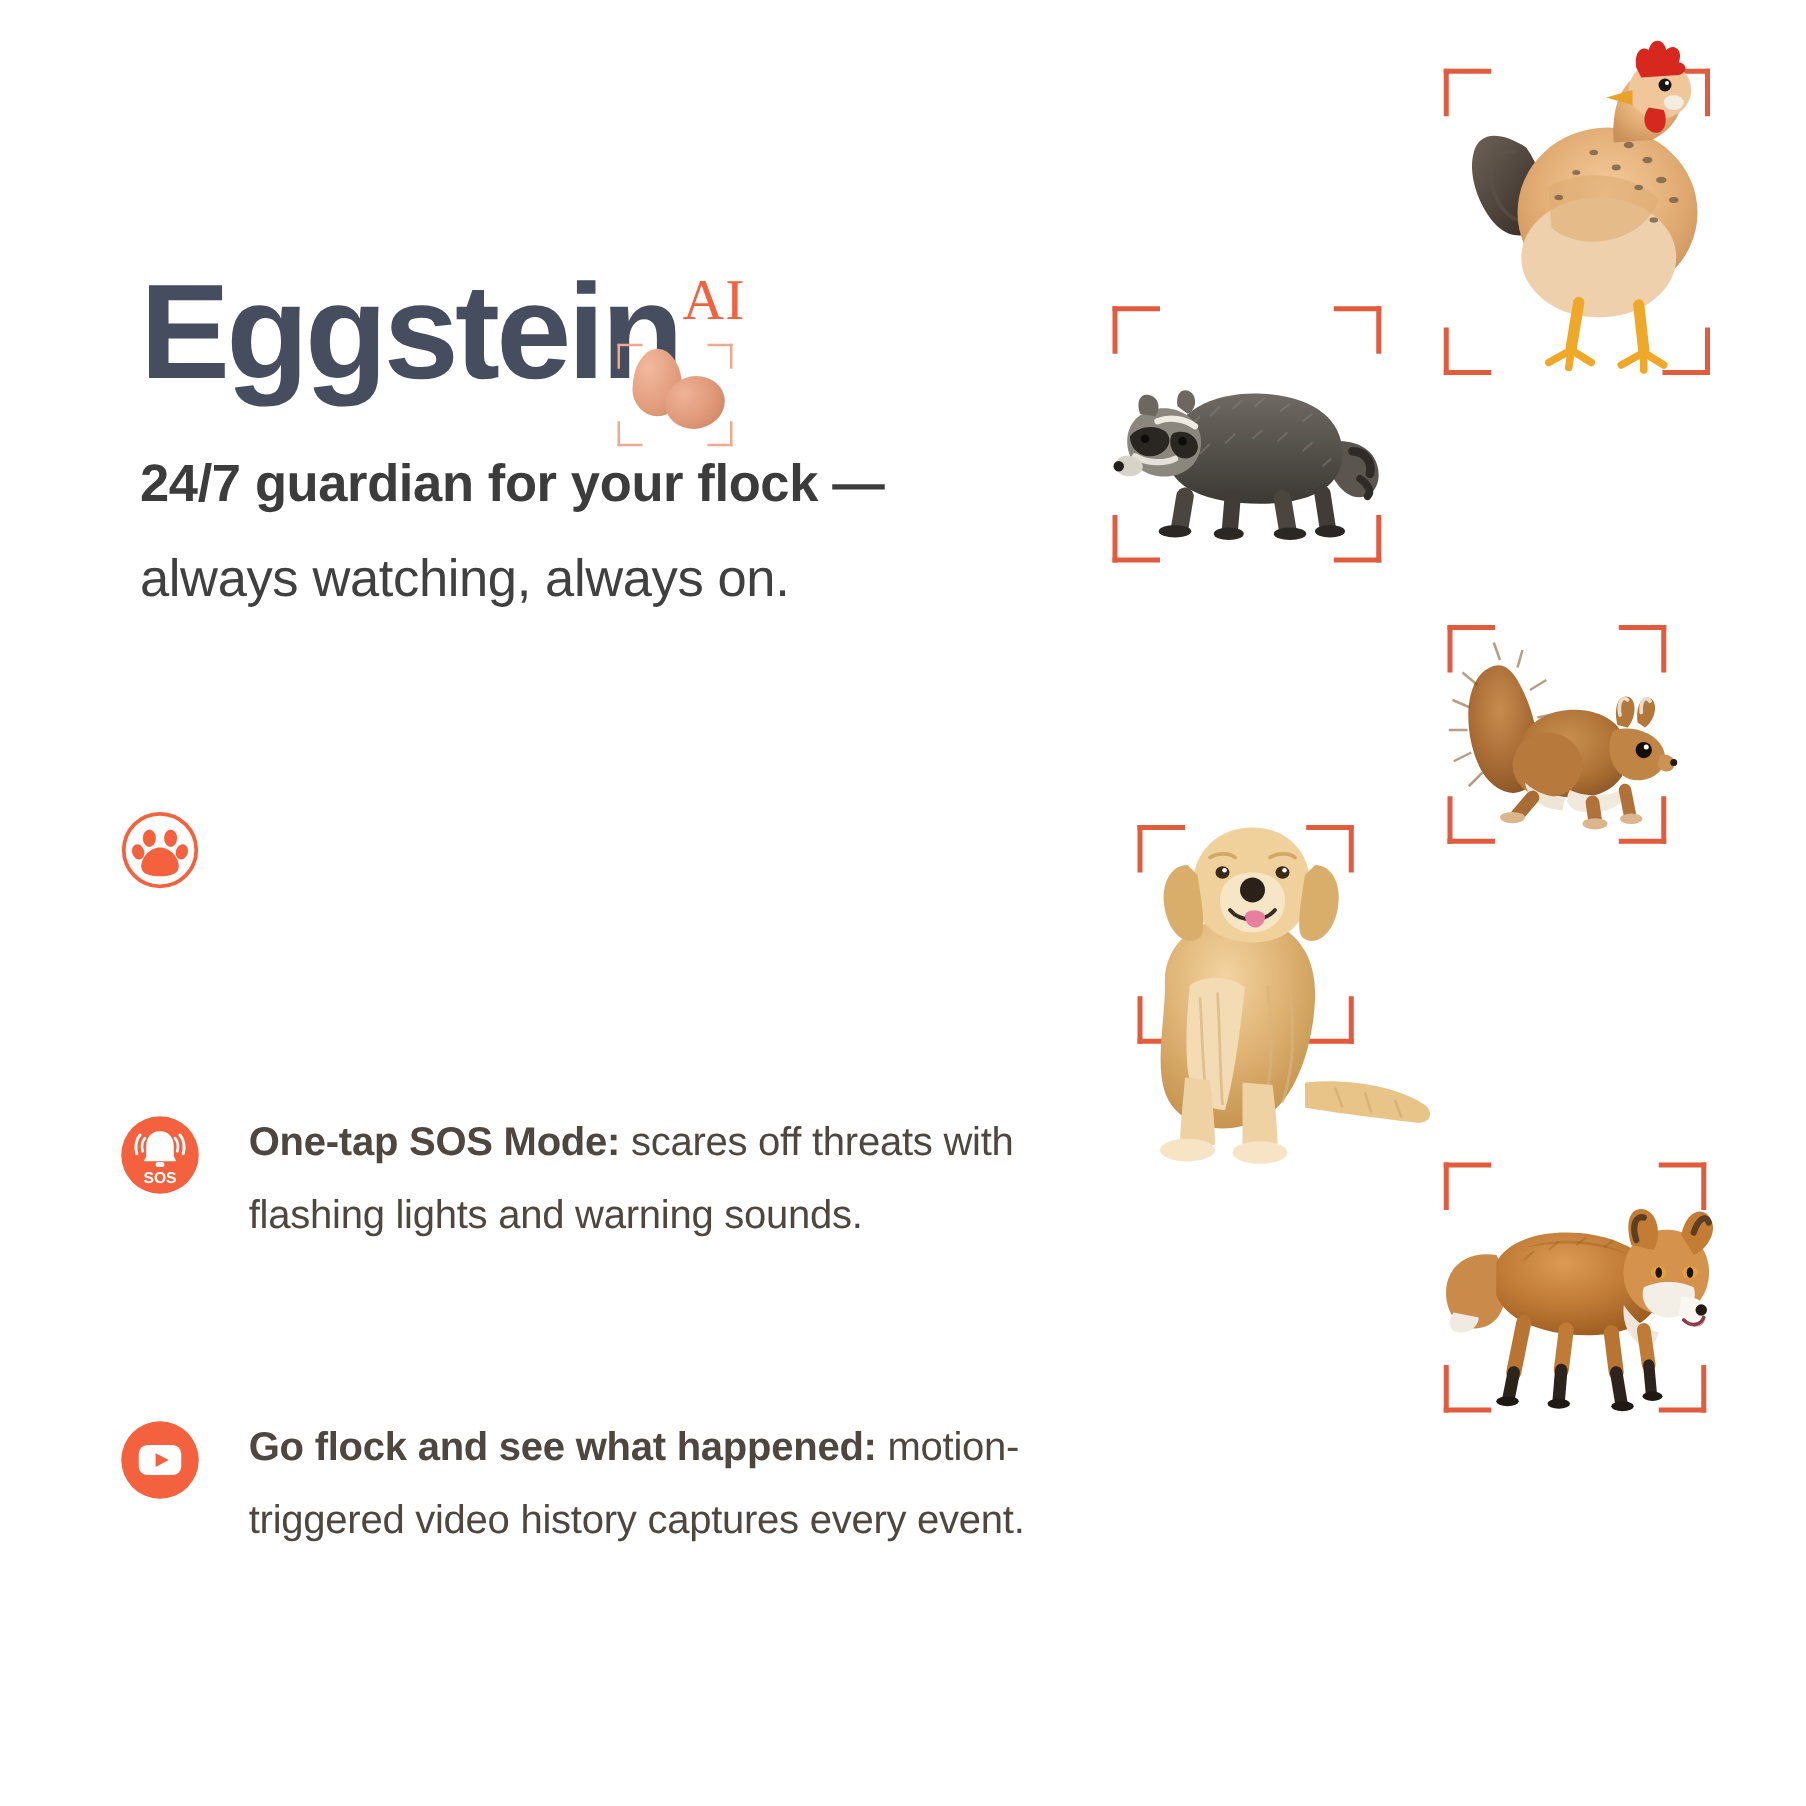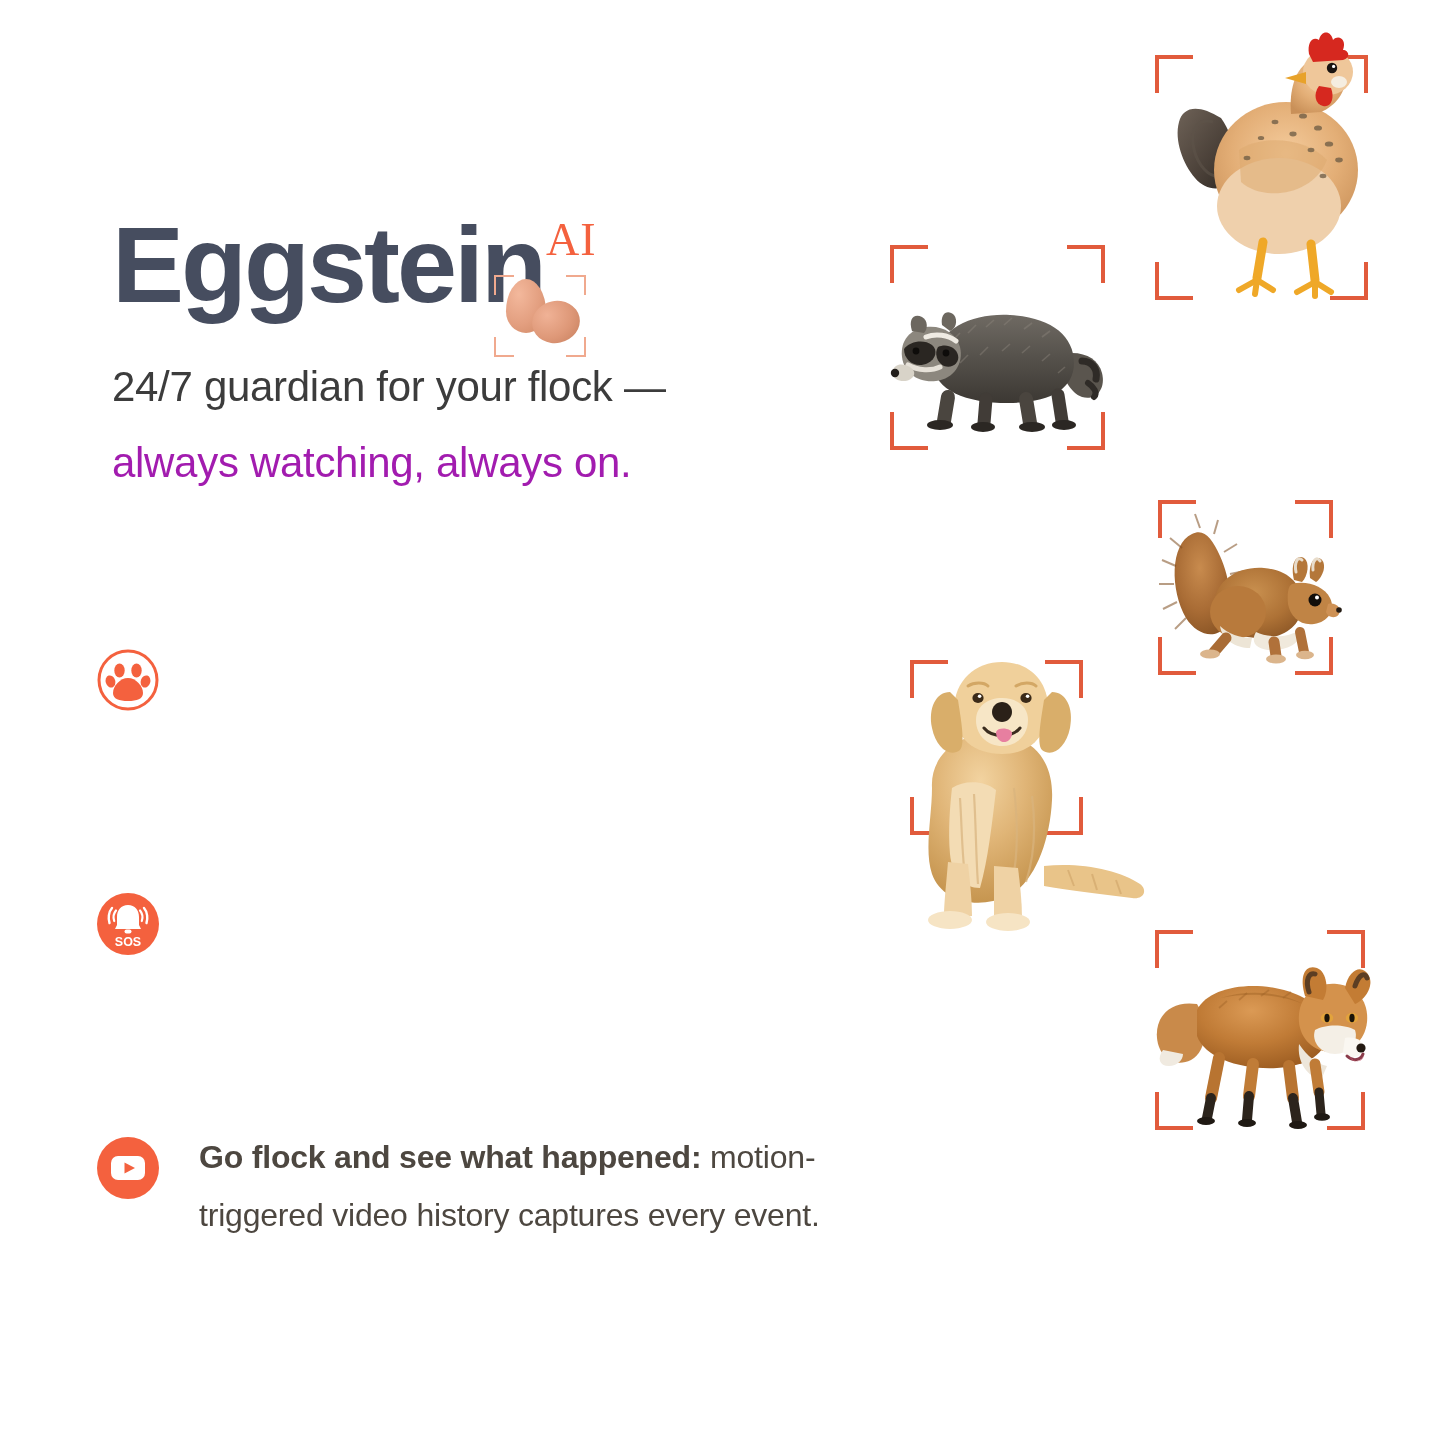--- a/index.html
+++ b/index.html
@@ -110,30 +110,30 @@
   }
 
   .tagline {
     position: absolute;
     left: 112px;
     top: 356px;
     width: 700px;
   }
   .tagline-l1 {
     font-size: 42px;
-    font-weight: 400;
+    font-weight: 700;
     color: #3C3C3C;
     line-height: 62px;
     letter-spacing: -0.3px;
     white-space: nowrap;
   }
   .tagline-l2 {
     font-size: 42px;
     font-weight: 400;
-    color: #a21caf;
+    color: #404040;
     line-height: 62px;
     letter-spacing: -0.3px;
     white-space: nowrap;
     margin-top: 14px;
   }
 
   
   .features {
     position: absolute;
     left: 96px;
@@ -258,20 +258,23 @@
             <circle cx="32" cy="32" r="31" fill="#F4613E"></circle>
             <path d="M32 13 C25 13 21 18 21 25 L21 33 L19 37 L45 37 L43 33 L43 25 C43 18 39 13 32 13 Z" fill="#ffffff"></path>
             <rect x="28.5" y="37.5" width="7" height="4" rx="2" fill="#ffffff"></rect>
             <path d="M16 16 C12.5 20 12 26.5 13.5 31" fill="none" stroke="#ffffff" stroke-width="2.4" stroke-linecap="round"></path>
             <path d="M20 18.5 C17.5 21.5 17.2 26 18.2 29" fill="none" stroke="#ffffff" stroke-width="2.2" stroke-linecap="round"></path>
             <path d="M48 16 C51.5 20 52 26.5 50.5 31" fill="none" stroke="#ffffff" stroke-width="2.4" stroke-linecap="round"></path>
             <path d="M44 18.5 C46.5 21.5 46.8 26 45.8 29" fill="none" stroke="#ffffff" stroke-width="2.2" stroke-linecap="round"></path>
             <text x="32" y="54" font-family="Liberation Sans, sans-serif" font-size="12.5" font-weight="700" fill="#ffffff" text-anchor="middle">SOS</text>
           </svg>
         </span>
+        <div class="feature-text">
+          <span class="feature-title">One-tap SOS Mode:</span><span> scares off threats with flashing lights and warning sounds.</span>
+        </div>
       </div>
 
       <div class="feature">
         <span class="feature-icon">
           <svg width="64" height="64" viewBox="0 0 64 64">
             <circle cx="32" cy="32" r="31" fill="#F4613E"></circle>
             <rect x="15" y="20" width="34" height="24" rx="7" fill="#ffffff"></rect>
             <path d="M28.5 26.5 L39 32 L28.5 37.5 Z" fill="#F4613E"></path>
           </svg>
         </span>

